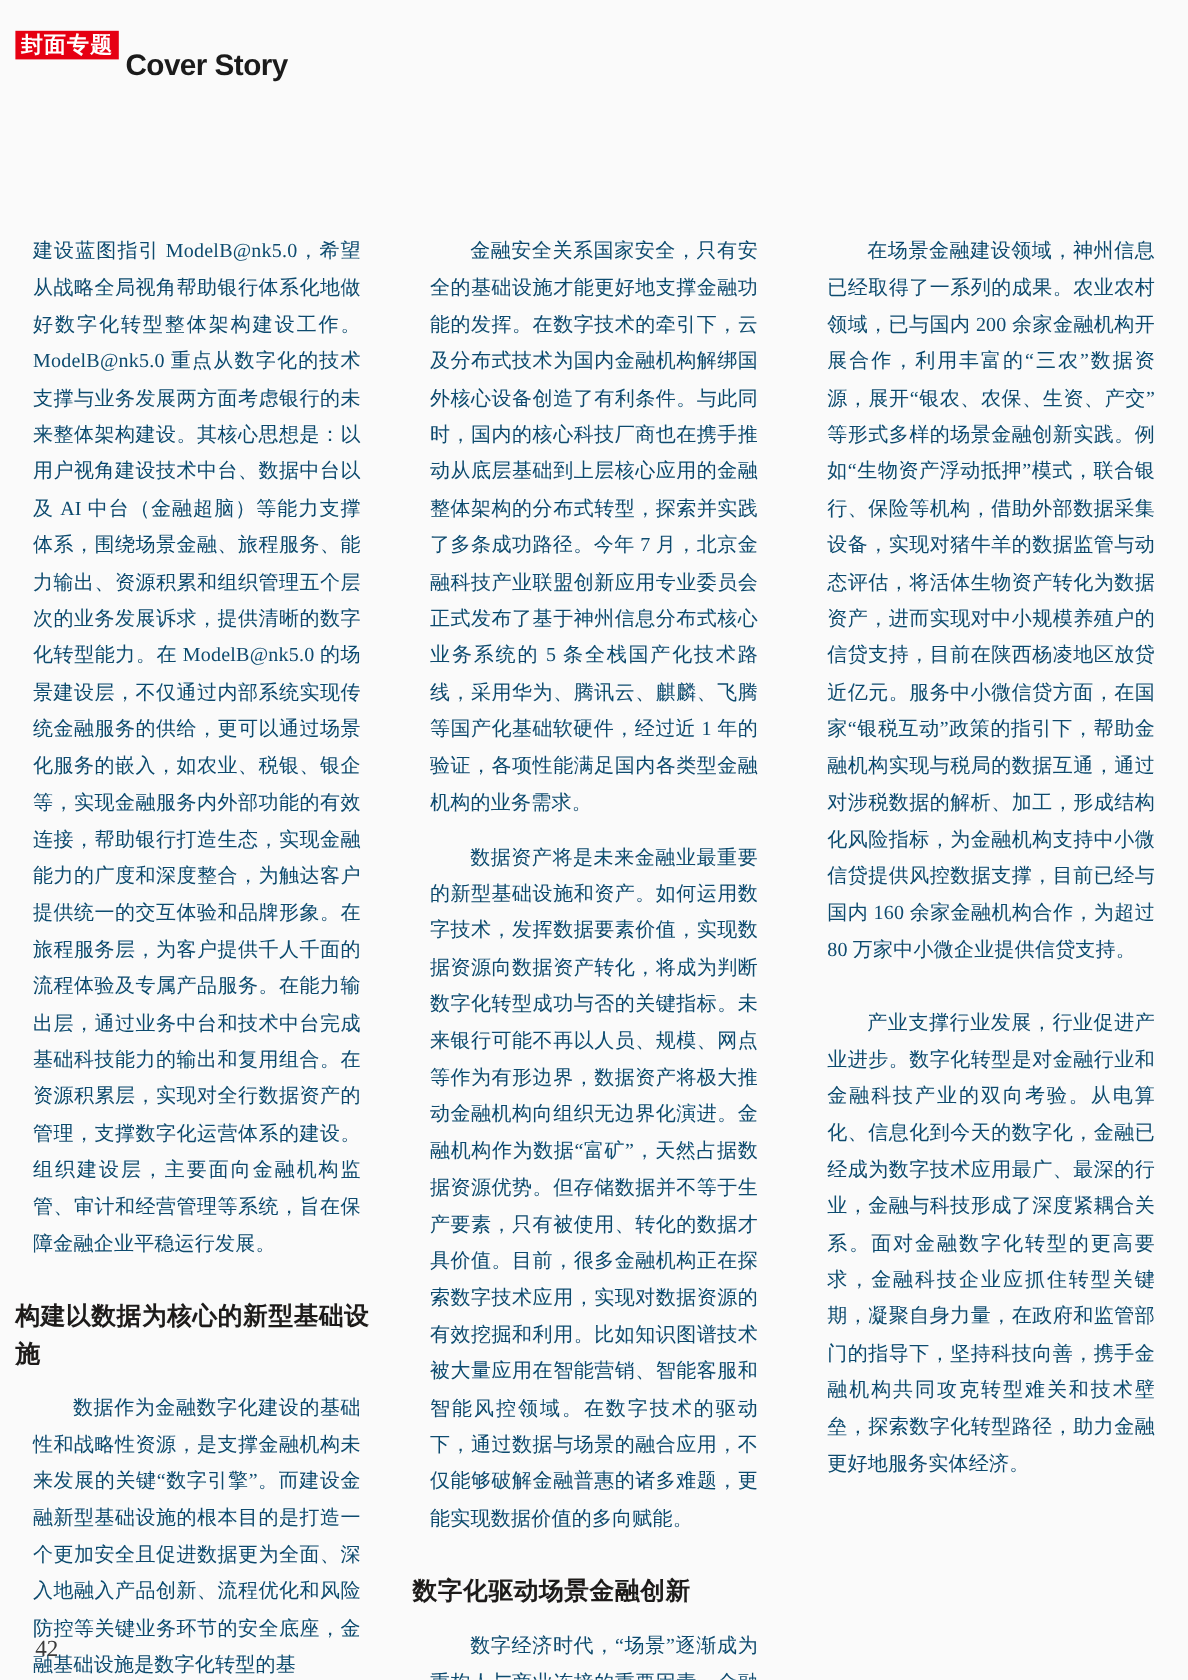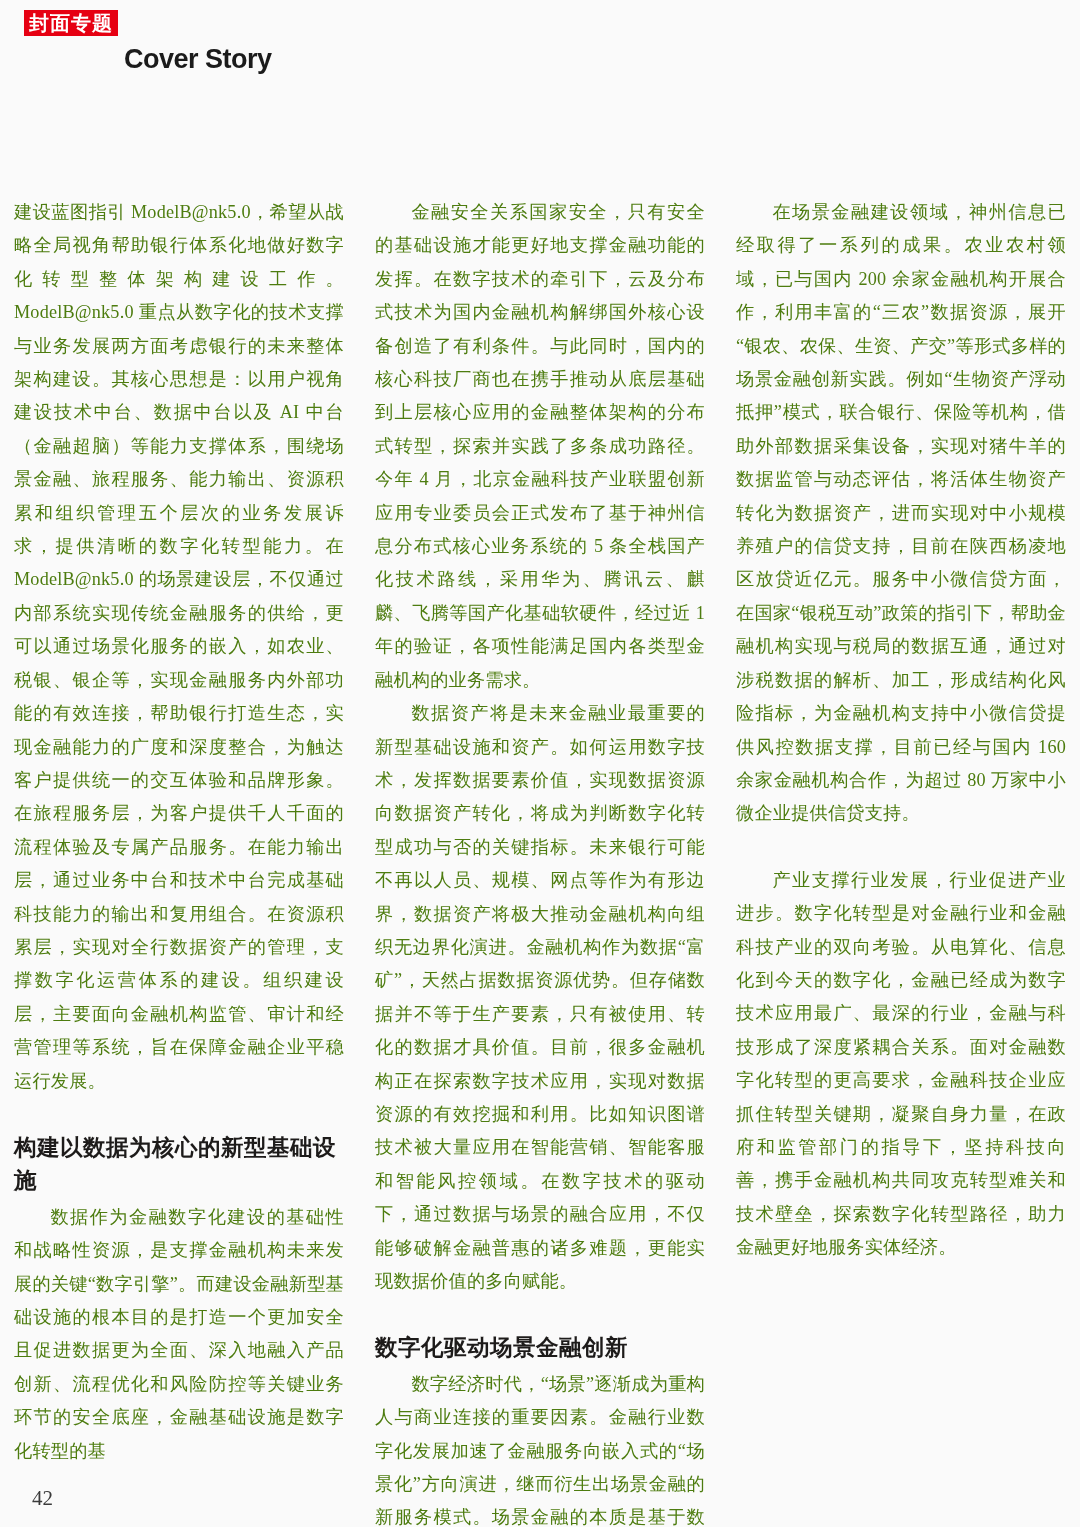--- a/index.html
+++ b/index.html
@@ -10,24 +10,24 @@
     width: 1080px;
     height: 1527px;
     position: relative;
     overflow: hidden;
     background: var(--page-bg, #fafafa);
     font-family: "Liberation Serif", "DejaVu Serif", serif;
   }
   
   .page-header {
     position: absolute;
-    left: 24px;
+    left: 14px;
     top: 10px;
     display: flex;
-    align-items: flex-start;
+    align-items: center;
     gap: 6px;
   }
   .header-tag {
     background: var(--red, #e60012);
     color: #ffffff;
     font-family: "Liberation Sans", "DejaVu Sans", sans-serif;
     font-weight: bold;
     font-size: 20px;
     line-height: 26px;
     padding: 0 5px;
@@ -49,24 +49,24 @@
     top: 196px;
     width: 1052px;
     display: flex;
     gap: 31px;
   }
   .col {
     width: 330px;
     flex: none;
   }
   .para {
-    margin: 0;
+    margin: 16px;
     font-size: 18.2px;
     line-height: 33.4px;
-    color: #4d7c0f;
+    color: #0c4a6e;
     text-align: justify;
     text-justify: inter-ideograph;
     letter-spacing: 0.2px;
   }
   .para.indent { text-indent: 2em; }
   .para.spaced { margin-top: 33px; }
   .heading {
     margin: 33px 0 3px 0;
     font-family: "Liberation Sans", "DejaVu Sans", sans-serif;
     font-weight: bold;
@@ -93,21 +93,21 @@
   <span class="header-title">Cover Story</span>
 </header>
 
 <main class="content" id="columns">
     <section class="col">
       <p class="para">建设蓝图指引 ModelB@nk5.0，希望从战略全局视角帮助银行体系化地做好数字化转型整体架构建设工作。ModelB@nk5.0 重点从数字化的技术支撑与业务发展两方面考虑银行的未来整体架构建设。其核心思想是：以用户视角建设技术中台、数据中台以及 AI 中台（金融超脑）等能力支撑体系，围绕场景金融、旅程服务、能力输出、资源积累和组织管理五个层次的业务发展诉求，提供清晰的数字化转型能力。在 ModelB@nk5.0 的场景建设层，不仅通过内部系统实现传统金融服务的供给，更可以通过场景化服务的嵌入，如农业、税银、银企等，实现金融服务内外部功能的有效连接，帮助银行打造生态，实现金融能力的广度和深度整合，为触达客户提供统一的交互体验和品牌形象。在旅程服务层，为客户提供千人千面的流程体验及专属产品服务。在能力输出层，通过业务中台和技术中台完成基础科技能力的输出和复用组合。在资源积累层，实现对全行数据资产的管理，支撑数字化运营体系的建设。组织建设层，主要面向金融机构监管、审计和经营管理等系统，旨在保障金融企业平稳运行发展。</p>
       <h2 class="heading">构建以数据为核心的新型基础设施</h2>
       <p class="para indent">数据作为金融数字化建设的基础性和战略性资源，是支撑金融机构未来发展的关键“数字引擎”。而建设金融新型基础设施的根本目的是打造一个更加安全且促进数据更为全面、深入地融入产品创新、流程优化和风险防控等关键业务环节的安全底座，金融基础设施是数字化转型的基</p>
     </section>
     <section class="col">
-      <p class="para indent">金融安全关系国家安全，只有安全的基础设施才能更好地支撑金融功能的发挥。在数字技术的牵引下，云及分布式技术为国内金融机构解绑国外核心设备创造了有利条件。与此同时，国内的核心科技厂商也在携手推动从底层基础到上层核心应用的金融整体架构的分布式转型，探索并实践了多条成功路径。今年 4 月，北京金融科技产业联盟创新应用专业委员会正式发布了基于神州信息分布式核心业务系统的 5 条全栈国产化技术路线，采用华为、腾讯云、麒麟、飞腾等国产化基础软硬件，经过近 1 年的验证，各项性能满足国内各类型金融机构的业务需求。</p>
+      <p class="para indent">金融安全关系国家安全，只有安全的基础设施才能更好地支撑金融功能的发挥。在数字技术的牵引下，云及分布式技术为国内金融机构解绑国外核心设备创造了有利条件。与此同时，国内的核心科技厂商也在携手推动从底层基础到上层核心应用的金融整体架构的分布式转型，探索并实践了多条成功路径。今年 7 月，北京金融科技产业联盟创新应用专业委员会正式发布了基于神州信息分布式核心业务系统的 5 条全栈国产化技术路线，采用华为、腾讯云、麒麟、飞腾等国产化基础软硬件，经过近 1 年的验证，各项性能满足国内各类型金融机构的业务需求。</p>
       <p class="para indent">数据资产将是未来金融业最重要的新型基础设施和资产。如何运用数字技术，发挥数据要素价值，实现数据资源向数据资产转化，将成为判断数字化转型成功与否的关键指标。未来银行可能不再以人员、规模、网点等作为有形边界，数据资产将极大推动金融机构向组织无边界化演进。金融机构作为数据“富矿”，天然占据数据资源优势。但存储数据并不等于生产要素，只有被使用、转化的数据才具价值。目前，很多金融机构正在探索数字技术应用，实现对数据资源的有效挖掘和利用。比如知识图谱技术被大量应用在智能营销、智能客服和智能风控领域。在数字技术的驱动下，通过数据与场景的融合应用，不仅能够破解金融普惠的诸多难题，更能实现数据价值的多向赋能。</p>
       <h2 class="heading">数字化驱动场景金融创新</h2>
       <p class="para indent">数字经济时代，“场景”逐渐成为重构人与商业连接的重要因素。金融行业数字化发展加速了金融服务向嵌入式的“场景化”方向演进，继而衍生出场景金融的新服务模式。场景金融的本质是基于数据，</p>
     </section>
     <section class="col">
       <p class="para indent">在场景金融建设领域，神州信息已经取得了一系列的成果。农业农村领域，已与国内 200 余家金融机构开展合作，利用丰富的“三农”数据资源，展开“银农、农保、生资、产交”等形式多样的场景金融创新实践。例如“生物资产浮动抵押”模式，联合银行、保险等机构，借助外部数据采集设备，实现对猪牛羊的数据监管与动态评估，将活体生物资产转化为数据资产，进而实现对中小规模养殖户的信贷支持，目前在陕西杨凌地区放贷近亿元。服务中小微信贷方面，在国家“银税互动”政策的指引下，帮助金融机构实现与税局的数据互通，通过对涉税数据的解析、加工，形成结构化风险指标，为金融机构支持中小微信贷提供风控数据支撑，目前已经与国内 160 余家金融机构合作，为超过 80 万家中小微企业提供信贷支持。</p>
       <p class="para indent spaced">产业支撑行业发展，行业促进产业进步。数字化转型是对金融行业和金融科技产业的双向考验。从电算化、信息化到今天的数字化，金融已经成为数字技术应用最广、最深的行业，金融与科技形成了深度紧耦合关系。面对金融数字化转型的更高要求，金融科技企业应抓住转型关键期，凝聚自身力量，在政府和监管部门的指导下，坚持科技向善，携手金融机构共同攻克转型难关和技术壁垒，探索数字化转型路径，助力金融更好地服务实体经济。</p>
     </section>
   </main>
 

